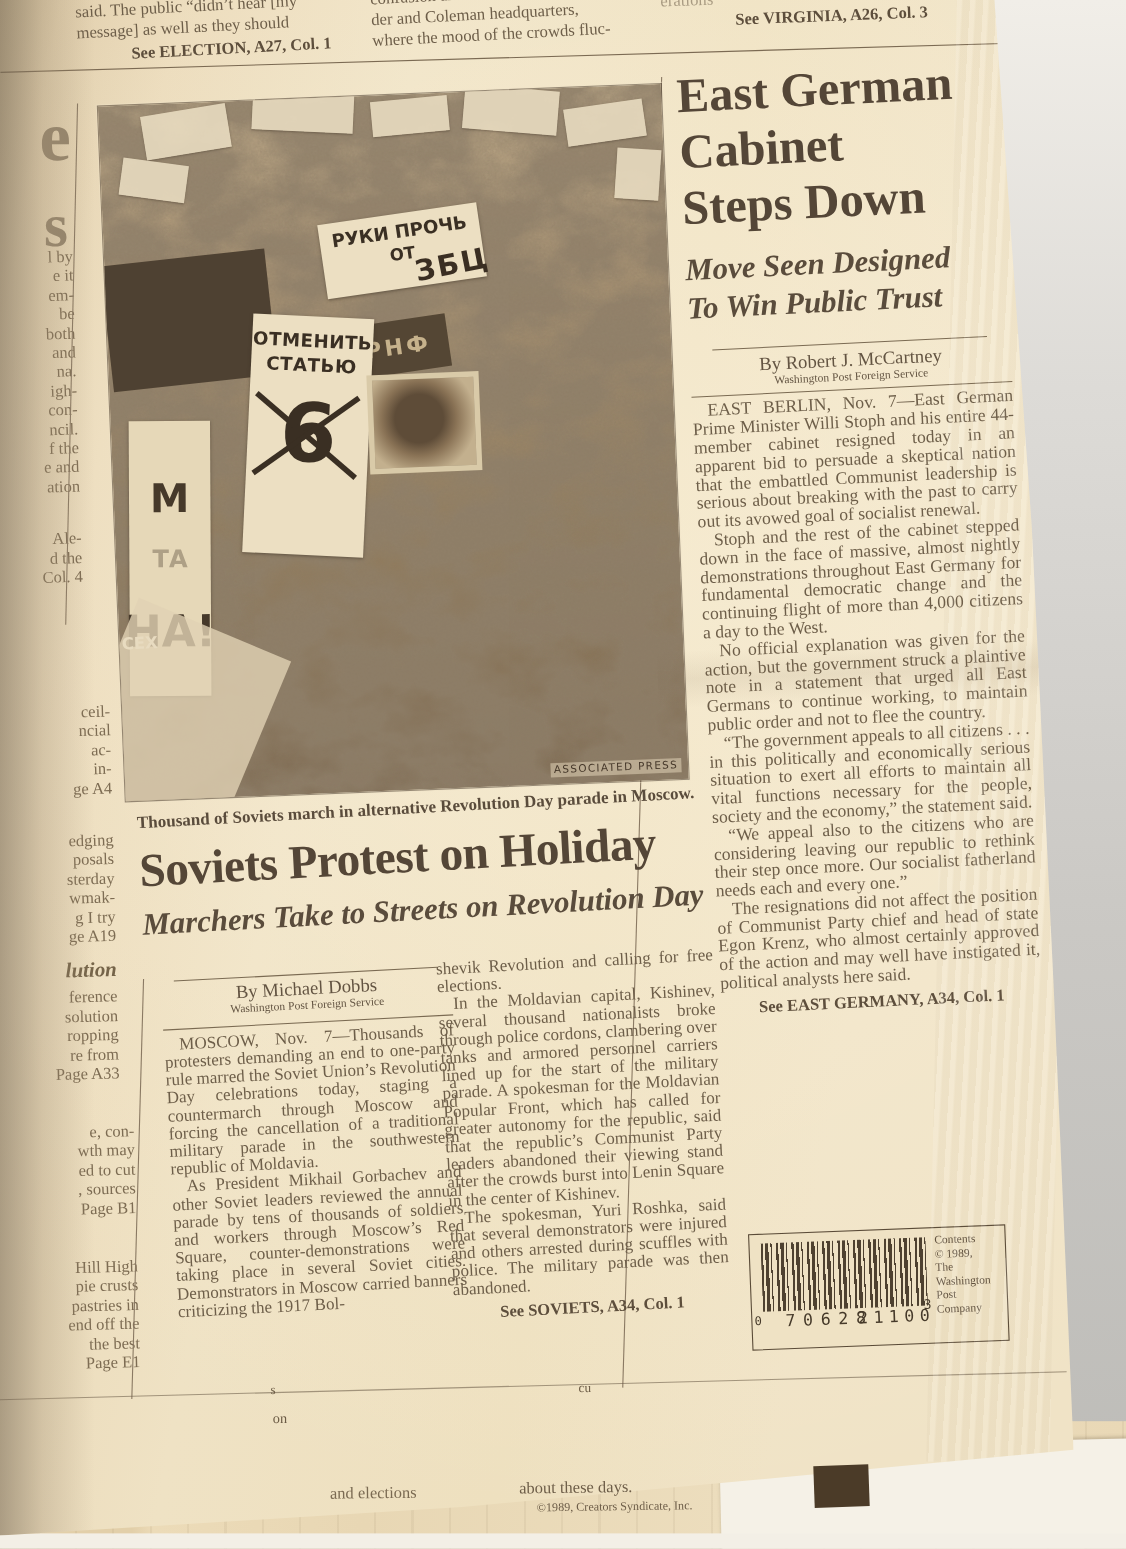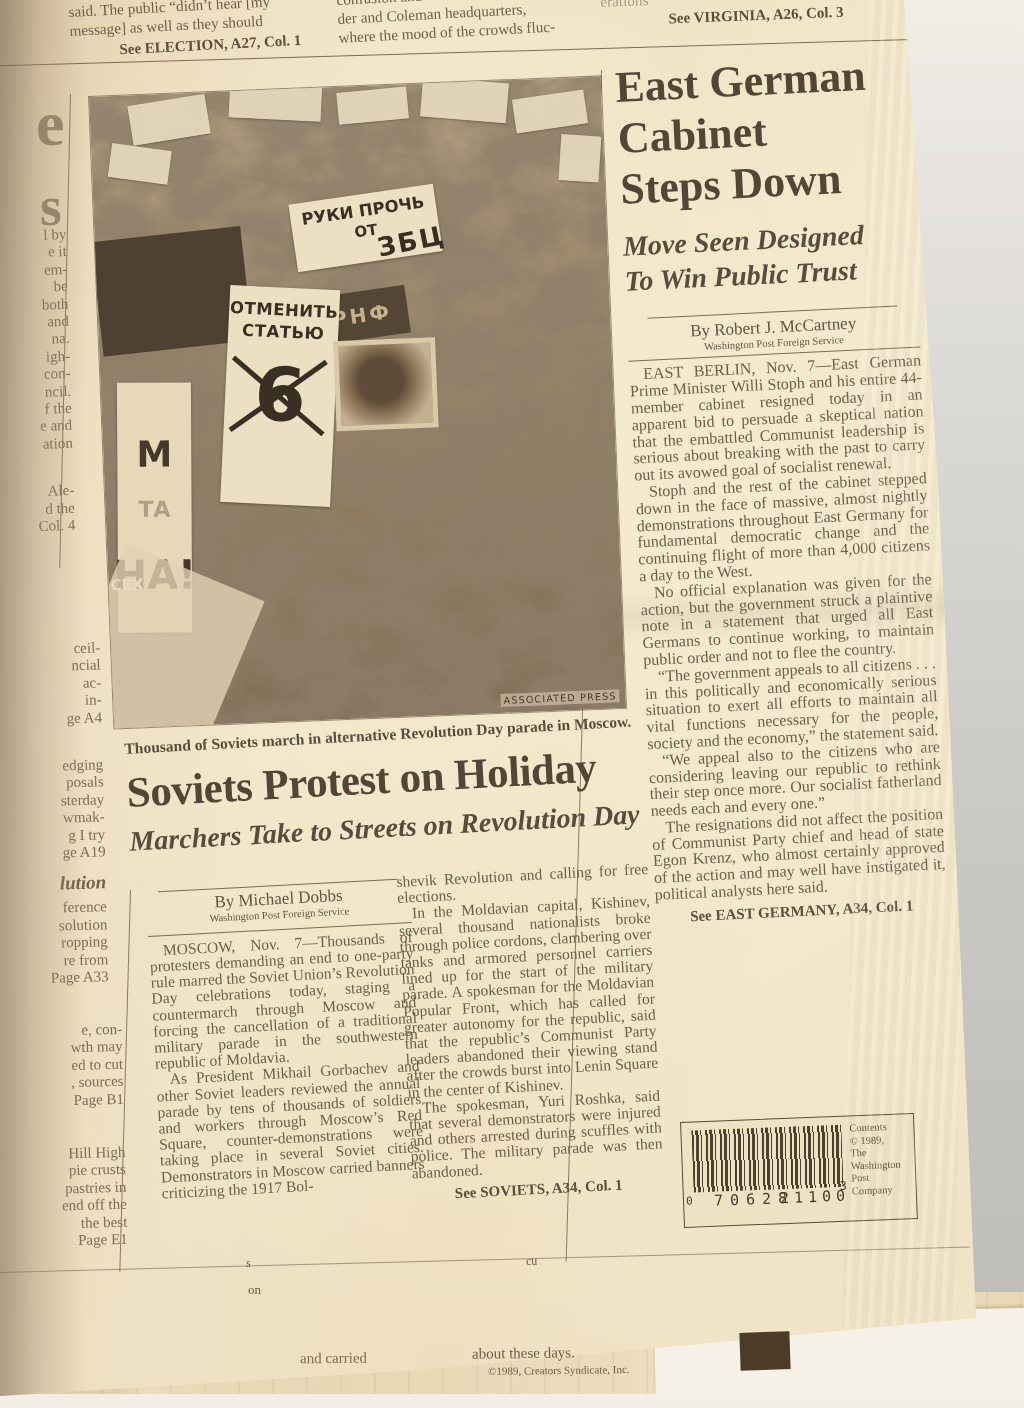--- a/index.html
+++ b/index.html
@@ -334,18 +334,18 @@
     <div class="abs hrule" style="left:0;top:1272px;width:970px;transform:rotate(-1.5deg);transform-origin:top left;background:rgba(110,95,75,.6);"></div>
     <div class="mark" style="left:246px;top:1256px;font-size:12px;">s</div>
     <div class="mark" style="left:248px;top:1282px;font-size:13px;">on</div>
     <div class="mark" style="left:526px;top:1254px;font-size:12px;">cu</div>
 
     <div class="left-shadow"></div>
     <div class="wrinkles"></div>
     <div class="crease"></div>
   </div>
 
-  <div class="abs" style="left:300px;top:1350px;font-size:15px;color:#7a6a52;transform:rotate(-.6deg);">and carried</div>
+  <div class="abs" style="left:300px;top:1350px;font-size:15px;color:#7a6a52;transform:rotate(-.6deg);">and elections</div>
   <div class="abs" style="left:472px;top:1345px;font-size:15px;color:#6d5d48;transform:rotate(-.8deg);">about these days.</div>
   <div class="abs" style="left:488px;top:1364px;font-size:11px;color:#6d5d48;transform:rotate(-.8deg);">©1989, Creators Syndicate, Inc.</div>
   <div class="abs" style="left:740px;top:1332px;width:50px;height:38px;background:#4b3b28;transform:rotate(-2deg);"></div>
 
 </div>
 
 </body></html>

